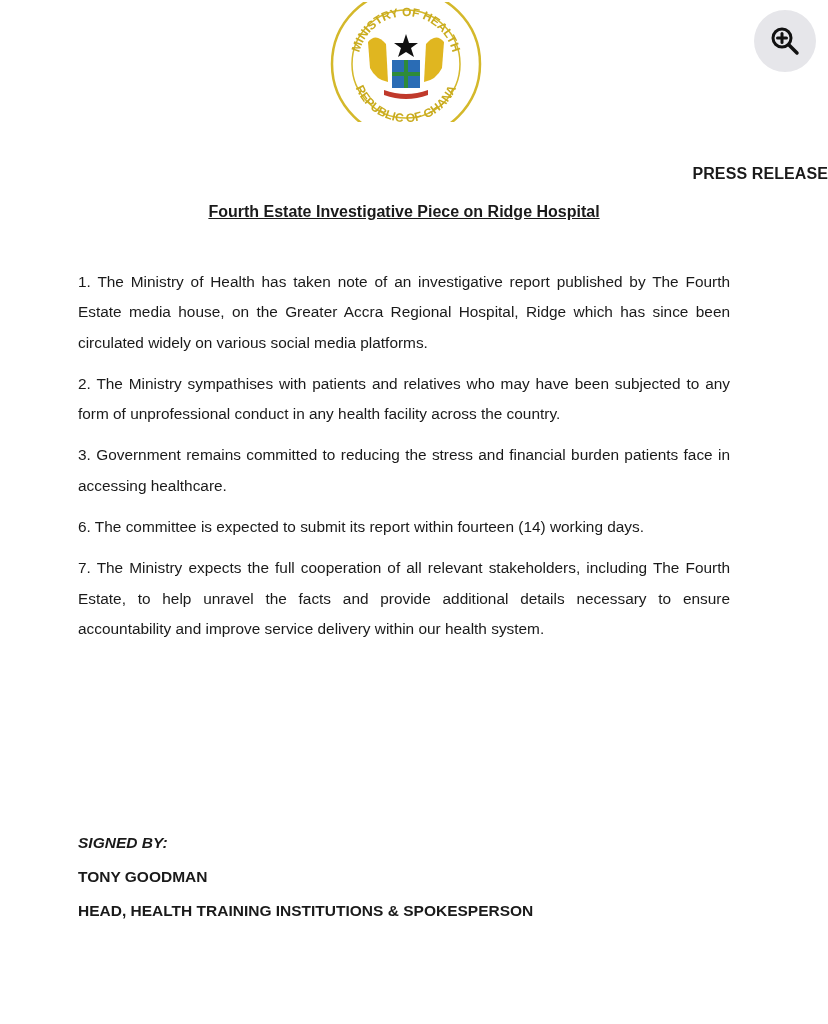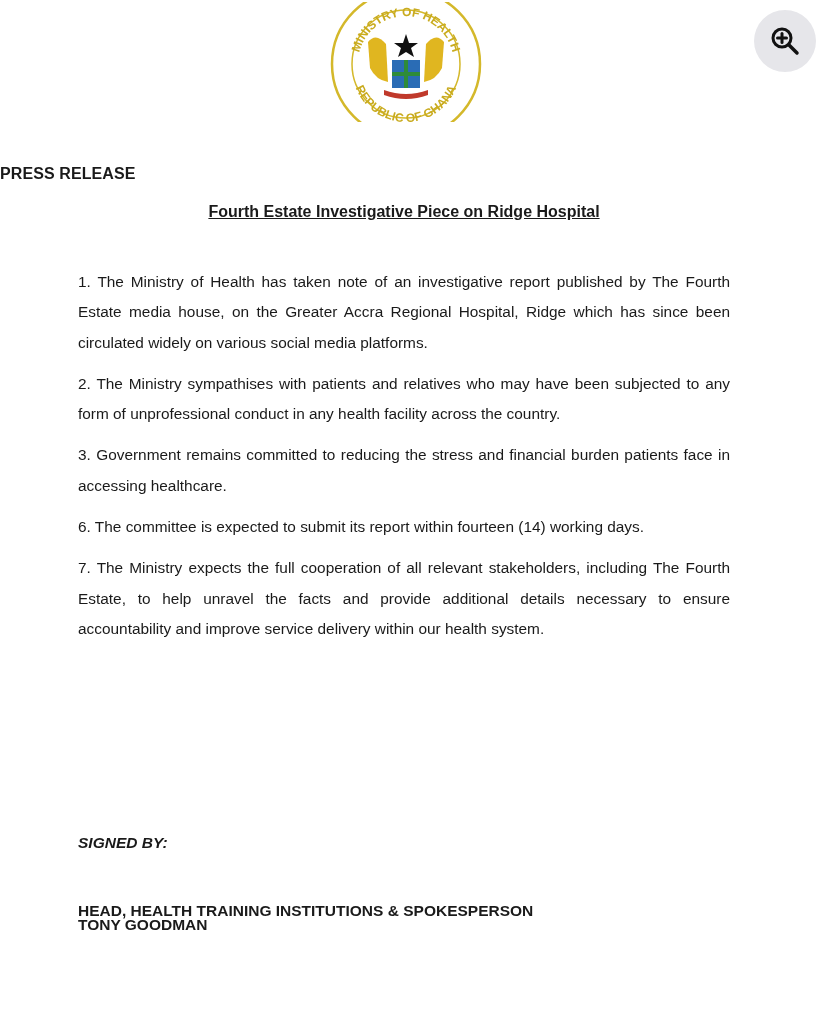--- a/index.html
+++ b/index.html
@@ -6,21 +6,21 @@
     body {
       width: 828px; height: 1024px; background: #ffffff; position: relative; overflow: hidden;
       font-family: "Liberation Sans", sans-serif; color: #1a1a1a;
     }
     .seal { position: absolute; left: 328px; top: 2px; width: 156px; height: 120px; }
     .zoom-btn {
       position: absolute; left: 754px; top: 10px; width: 62px; height: 62px; border-radius: 50%;
       background: #e6e6ea; display: flex; align-items: center; justify-content: center; cursor: pointer;
     }
     .title {
-      position: absolute; left: 0; width: 828px; text-align: left; top: 165px;
+      position: absolute; left: 0; width: 828px; text-align: right; top: 165px;
       font-weight: bold; font-size: 16px; letter-spacing: 0.1px;
     }
     .subtitle {
       position: absolute; left: 0; width: 808px; text-align: center; top: 203px;
       font-weight: bold; font-size: 16px; text-decoration: underline;
     }
     .body-text {
       position: absolute; left: 78px; width: 652px; top: 235px;
       font-size: 15.4px; line-height: 30.3px; text-align: justify; margin-top: 32px;
     }
@@ -68,14 +68,14 @@
 
 <div class="body-text">
   <p class="para">1. The Ministry of Health has taken note of an investigative report published by The Fourth Estate media house, on the Greater Accra Regional Hospital, Ridge which has since been circulated widely on various social media platforms.</p>
   <p class="para">2. The Ministry sympathises with patients and relatives who may have been subjected to any form of unprofessional conduct in any health facility across the country.</p>
   <p class="para">3. Government remains committed to reducing the stress and financial burden patients face in accessing healthcare.</p>
   <p class="para">6. The committee is expected to submit its report within fourteen (14) working days.</p>
   <p class="para">7. The Ministry expects the full cooperation of all relevant stakeholders, including The Fourth Estate, to help unravel the facts and provide additional details necessary to ensure accountability and improve service delivery within our health system.</p>
 </div>
 
 <div class="sig" style="top:834px;font-style:italic;">SIGNED BY:</div>
-<div class="sig" style="top:868px;margin-top:48px;">TONY GOODMAN</div>
+<div class="sig" style="top:868px;">TONY GOODMAN</div>
 <div class="sig" style="top:902px;">HEAD, HEALTH TRAINING INSTITUTIONS &amp; SPOKESPERSON</div>
 
 </body></html>

